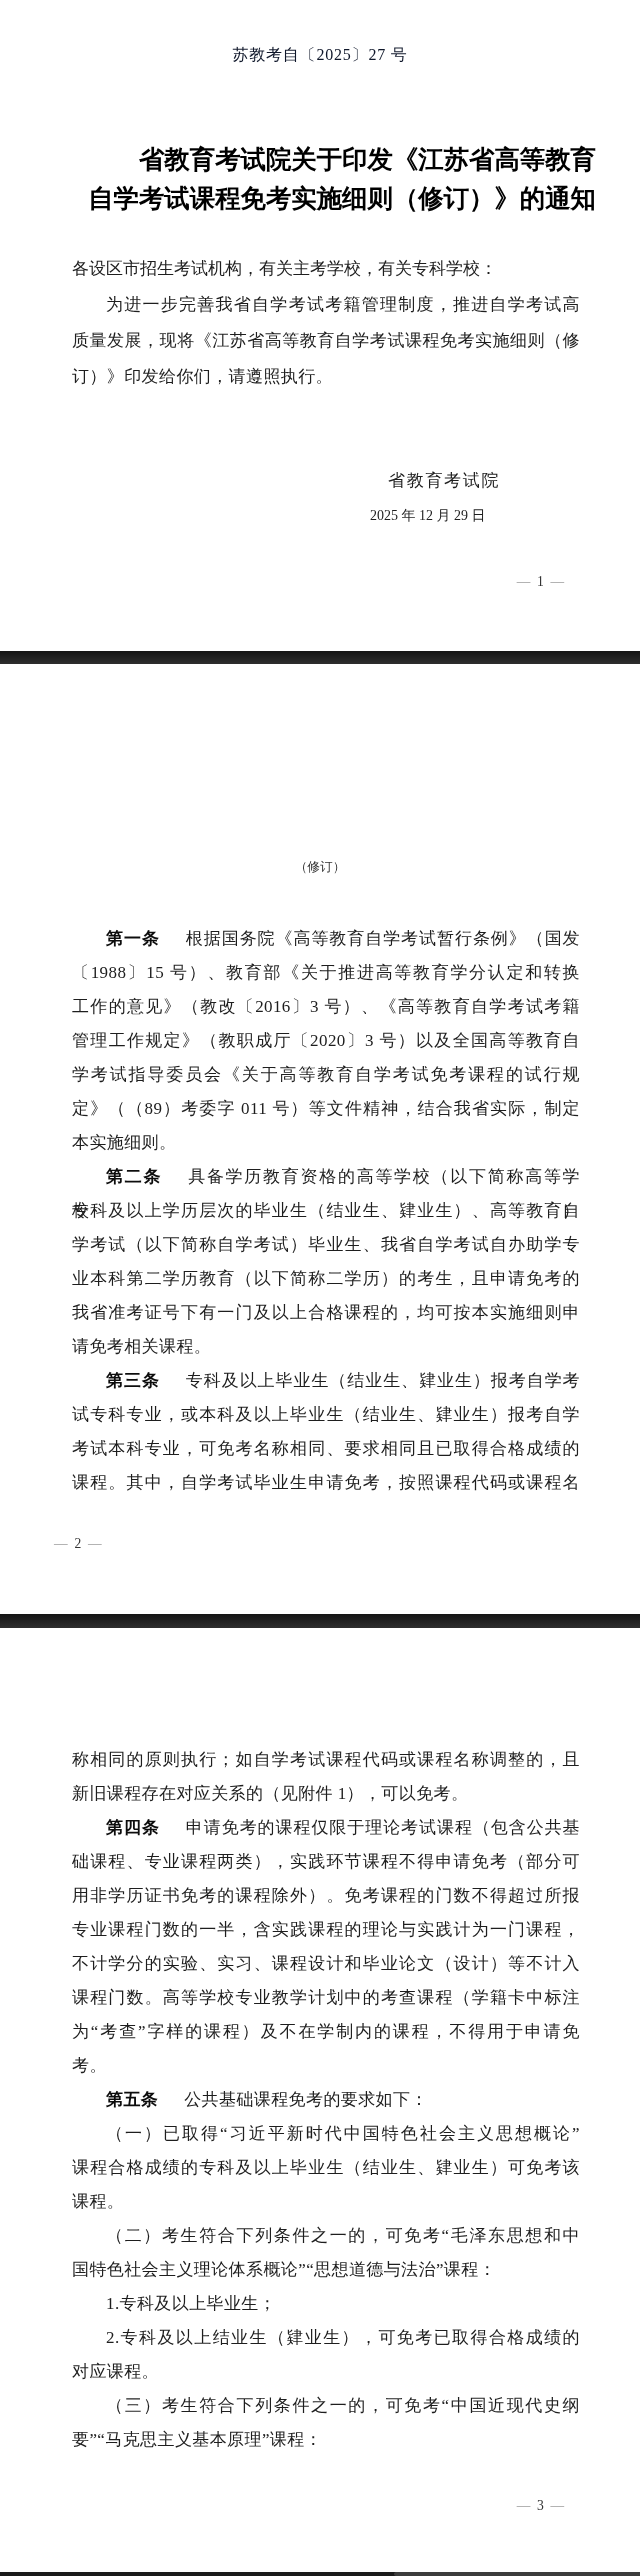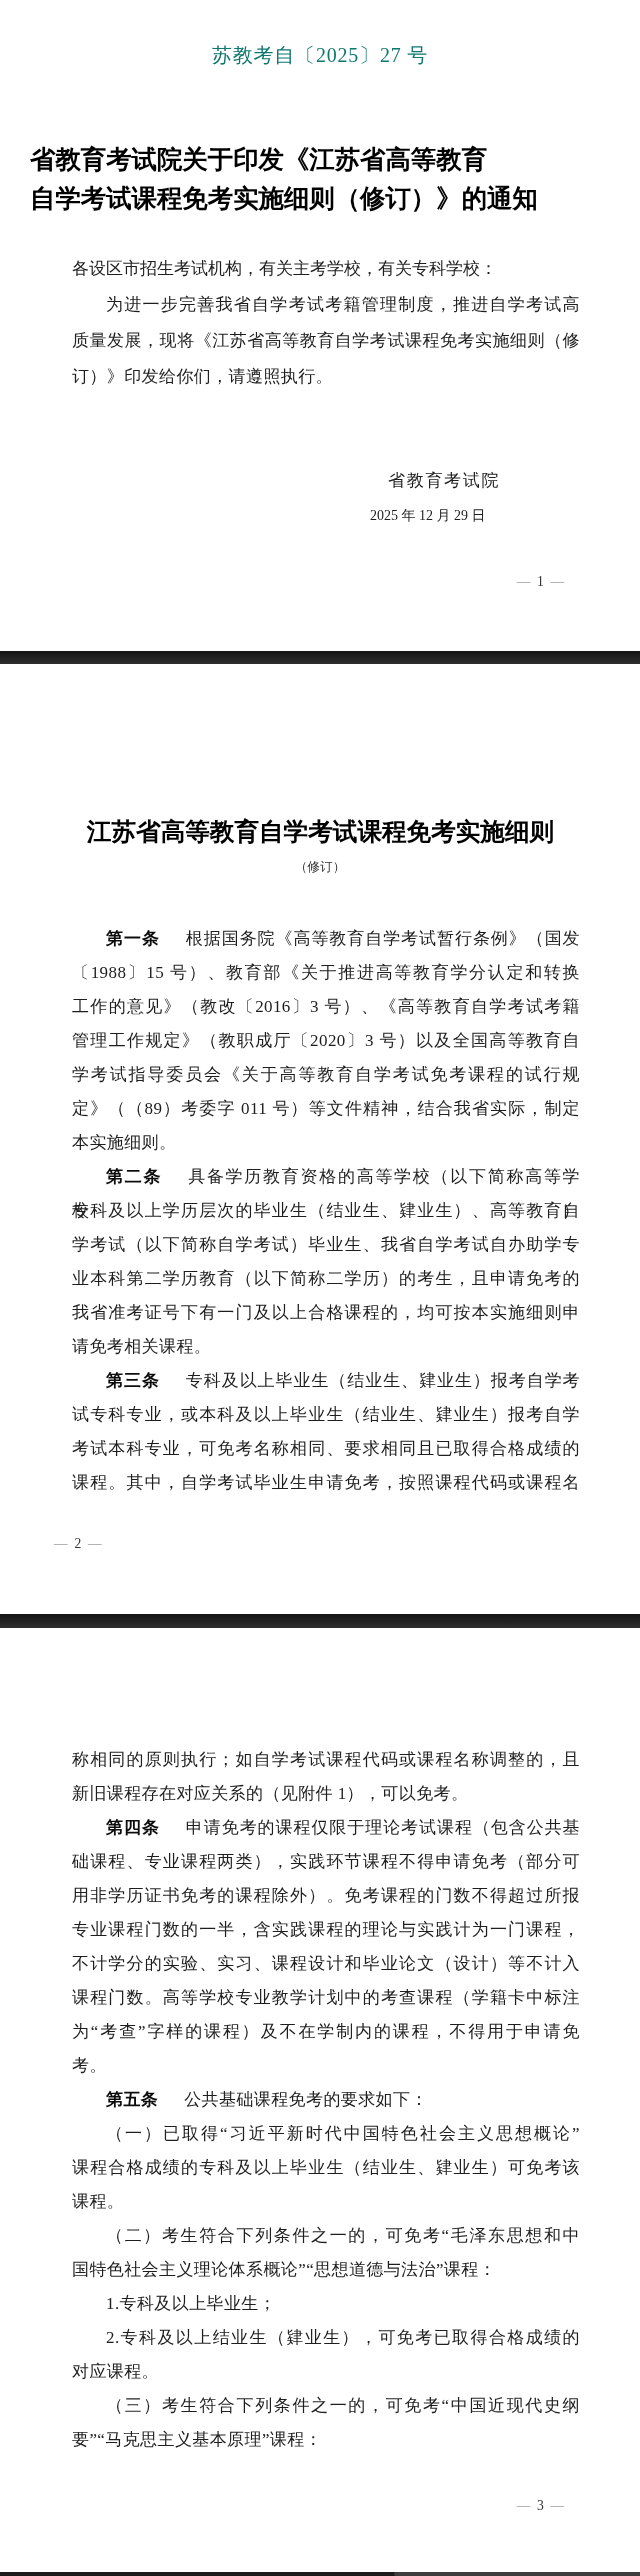--- a/index.html
+++ b/index.html
@@ -11,22 +11,22 @@
   }
   
   .band{position:absolute;left:0;width:640px;background:linear-gradient(#141414,#2e2e2e);}
   .band1{top:651px;height:12.7px;}
   .band2{top:1614px;height:14.4px;}
   .band3{top:2572px;height:4.2px;background:#1b1b1b;}
   .thumb{position:absolute;top:2572px;left:394px;width:247px;height:4.2px;background:#3d3d3d;border-radius:2.5px 0 0 2.5px;}
 
   
   .abs{position:absolute;}
-  .doc-num{top:43px;left:0;width:640px;text-align:center;font-size:20px;line-height:24px;color:#0f766e;letter-spacing:0.8px;}
-  .main-title{top:140px;left:30px;width:573px;text-align:left;font-size:25.4px;line-height:39px;font-weight:700;color:#000;
+  .doc-num{top:43px;left:0;width:640px;text-align:center;font-size:16px;line-height:24px;color:#0f172a;letter-spacing:0.8px;}
+  .main-title{top:140px;left:23px;width:573px;text-align:right;font-size:25.4px;line-height:39px;font-weight:700;color:#000;
     font-family:"Liberation Sans","DejaVu Sans",sans-serif;}
   .salutation{top:251px;left:72px;width:508px;font-size:17px;line-height:36px;}
   .body1{top:287px;left:72px;width:508px;font-size:17px;}
   .body1 .ln{height:36px;line-height:36px;}
   .signer{top:471px;left:388px;width:119px;font-size:17px;letter-spacing:1.7px;line-height:20.3px;}
   .date{top:506px;left:370px;width:161px;font-size:14px;line-height:20.3px;}
 
   .rules-title{top:817px;left:34px;width:573px;text-align:center;font-size:24.6px;line-height:30.5px;font-weight:700;color:#000;
     font-family:"Liberation Sans","DejaVu Sans",sans-serif;}
   .rules-sub{top:857px;left:0;width:640px;text-align:center;font-size:12.7px;line-height:20.3px;color:#333;}
@@ -70,21 +70,20 @@
 
   <div class="abs signer">省教育考试院</div>
   <div class="abs date">2025 年 12 月 29 日</div>
 
   <div class="abs pgnum pg1">
     <span class="dash">—</span><span>1</span><span class="dash">—</span>
   </div>
 
   <div class="band band1"></div>
 
-  <div class="abs rules-title">江苏省高等教育自学考试课程免考实施细则</div>
   <div class="abs rules-sub">（修订）</div>
 
   <div class="abs body2">
     <div class="ln f i"><span class="tiao">第一条</span><span>根据国务院《高等教育自学考试暂行条例》（国发</span></div>
     <div class="ln f">〔1988〕15 号）、教育部《关于推进高等教育学分认定和转换</div>
     <div class="ln f">工作的意见》（教改〔2016〕3 号）、《高等教育自学考试考籍</div>
     <div class="ln f">管理工作规定》（教职成厅〔2020〕3 号）以及全国高等教育自</div>
     <div class="ln f">学考试指导委员会《关于高等教育自学考试免考课程的试行规</div>
     <div class="ln f">定》（（89）考委字 011 号）等文件精神，结合我省实际，制定</div>
     <div class="ln">本实施细则。</div>

